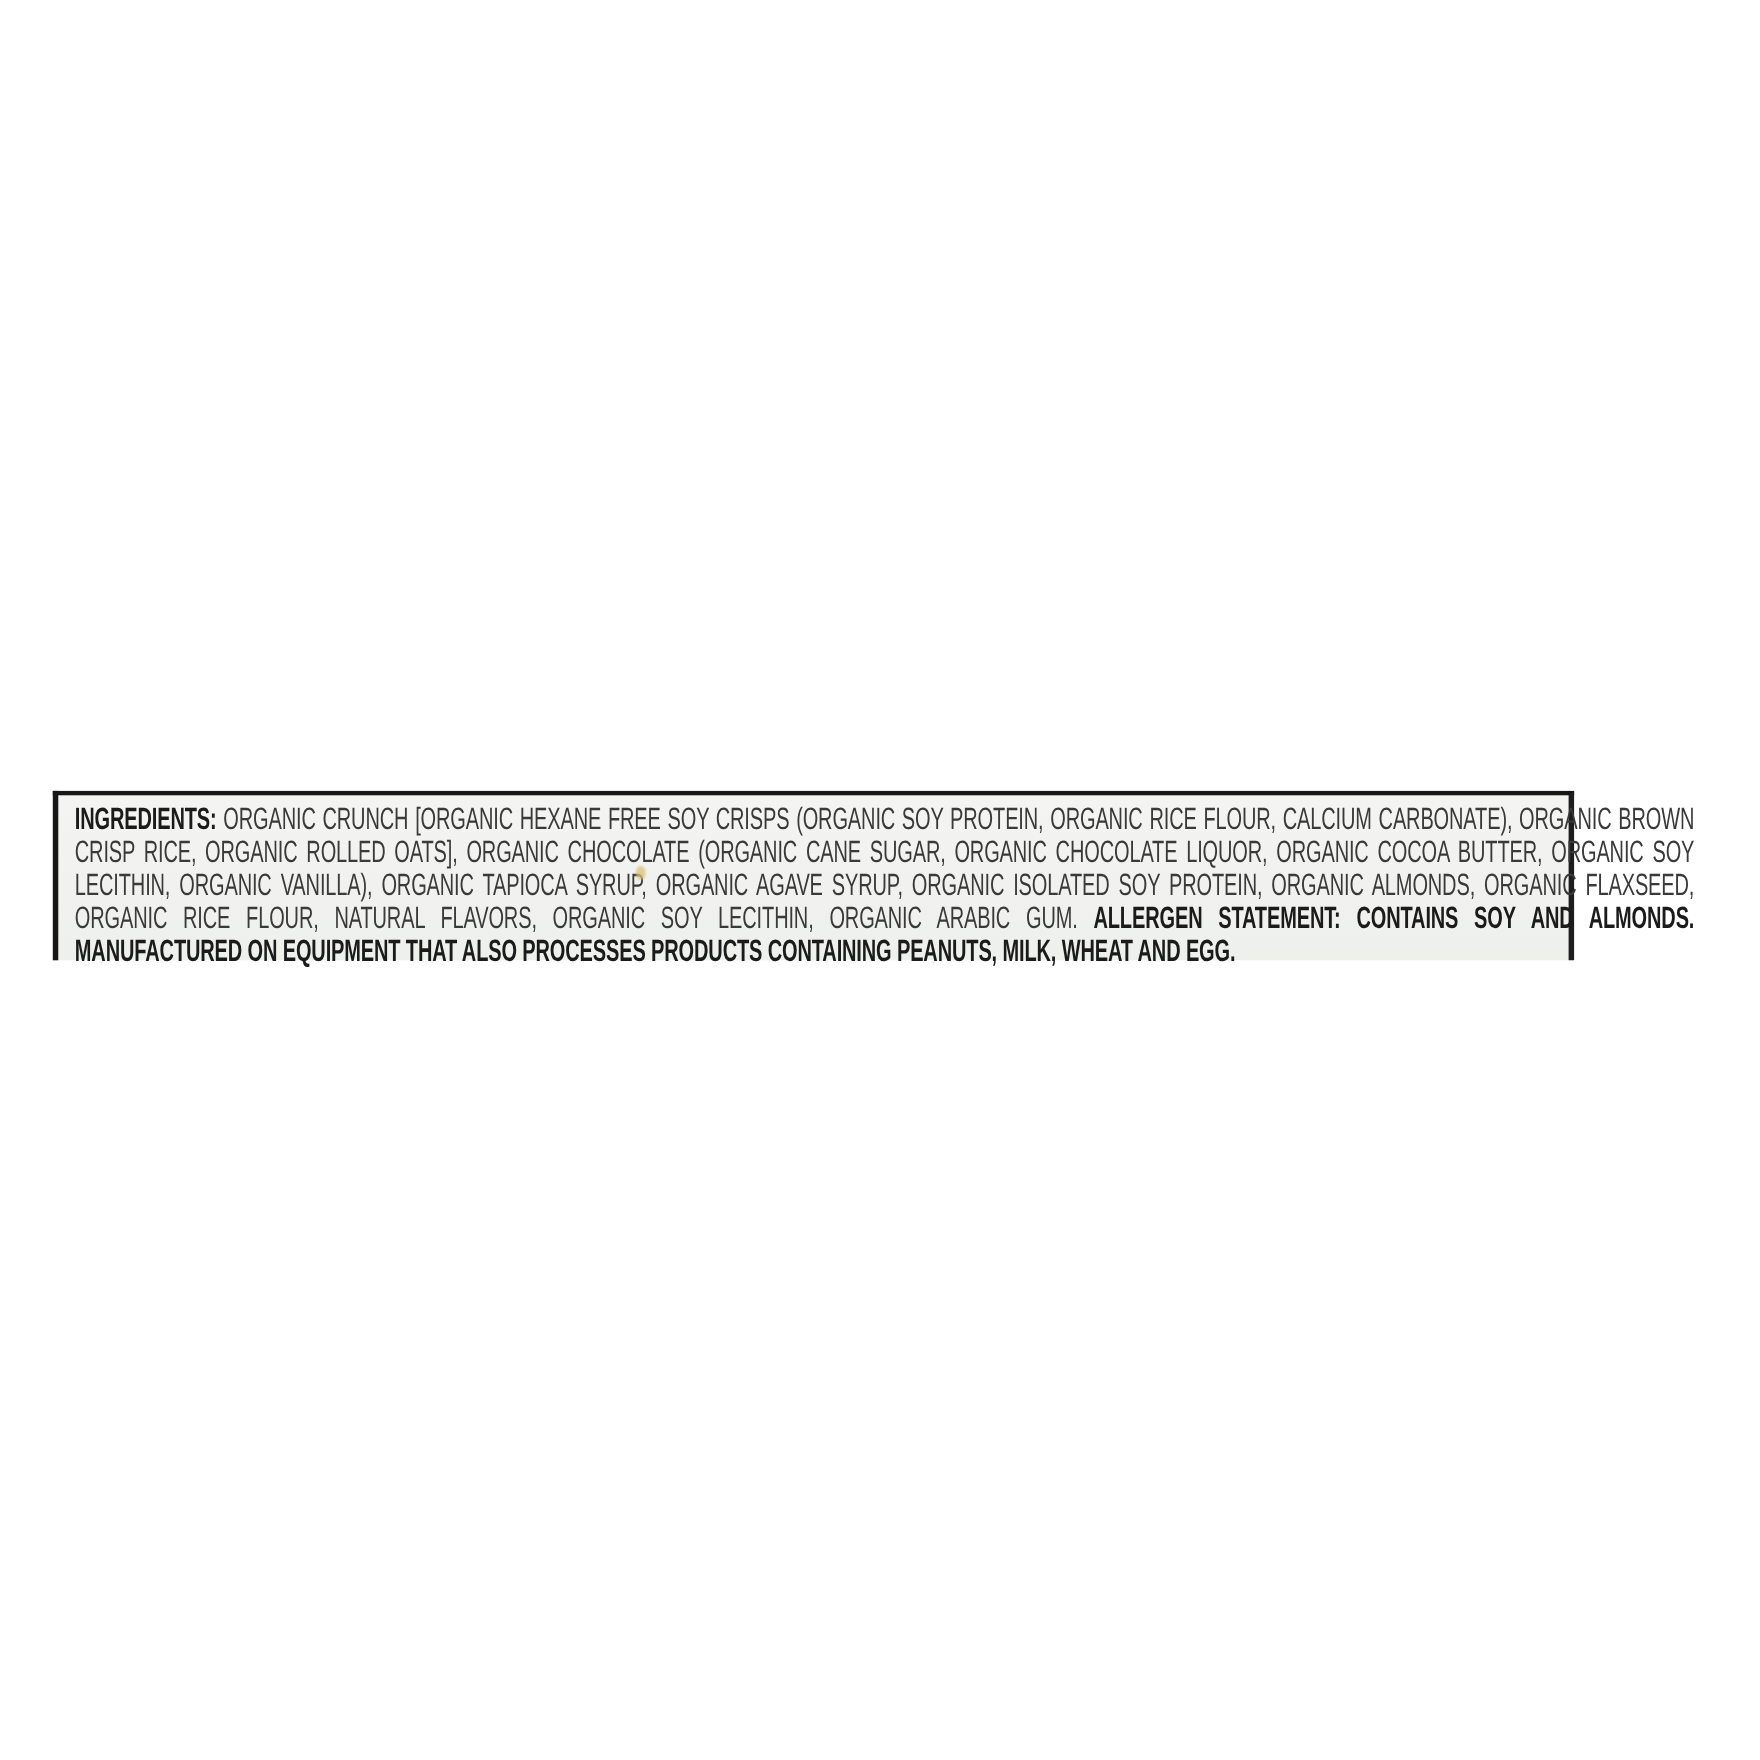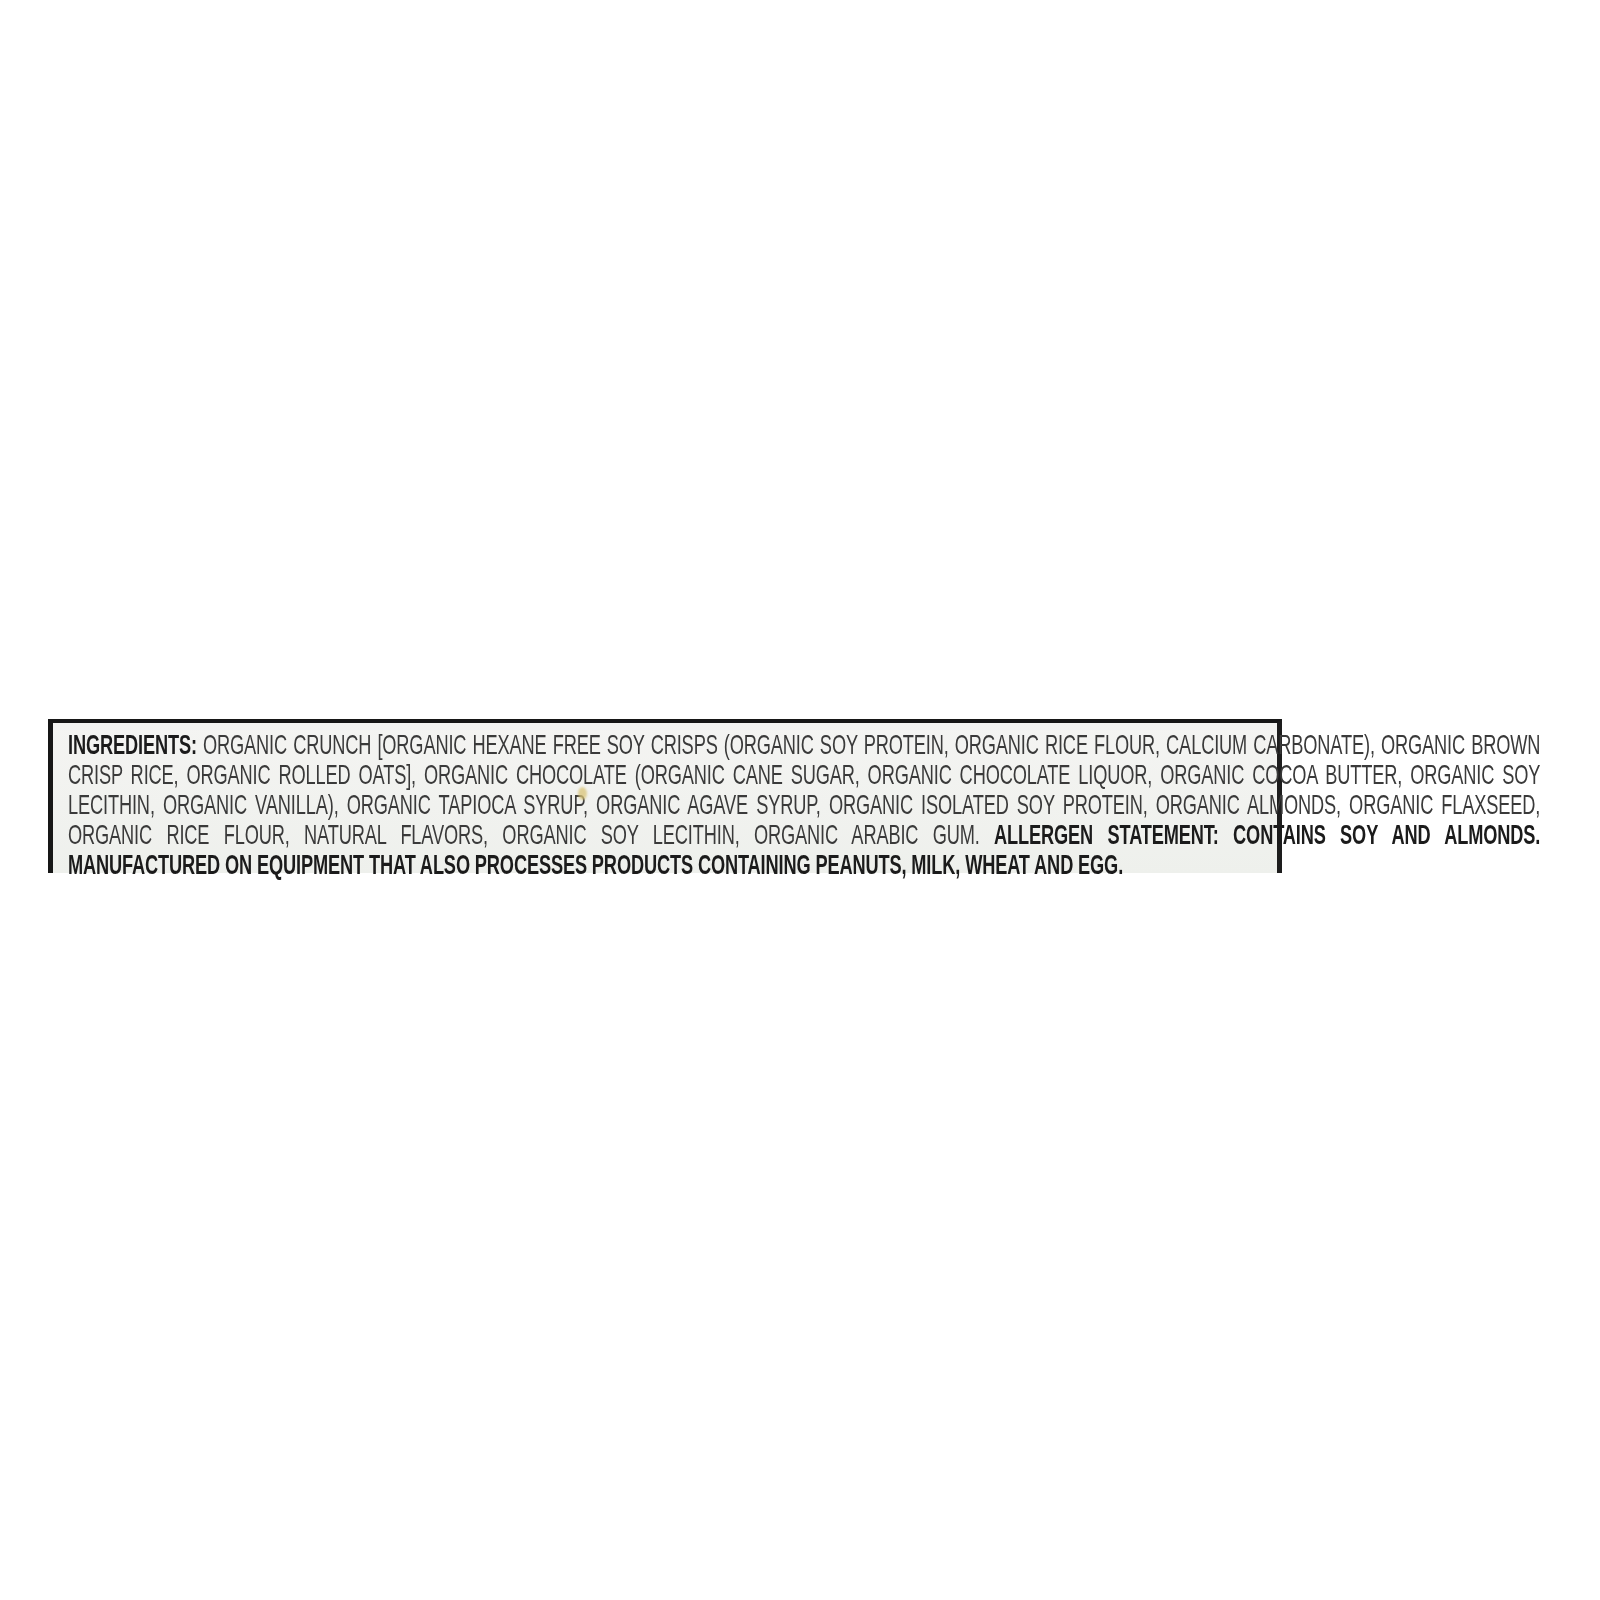--- a/index.html
+++ b/index.html
@@ -13,21 +13,21 @@
     width: 1600px;
     height: 1600px;
     background: #ffffff;
     overflow: hidden;
   }
   
   .label-strip {
     position: absolute;
     left: 48px;
     top: 719px;
-    width: 1234px;
+    width: 1383px;
     height: 154px;
     box-sizing: border-box;
     background: linear-gradient(180deg, #f4f4f2 0%, #f1f2ef 55%, #eef0ec 100%);
     border-top: 4px solid #171717;
     border-left: 5px solid #171717;
     border-right: 5px solid #1d1d1d;
     border-bottom: none;
   }
   
   .label-text {

